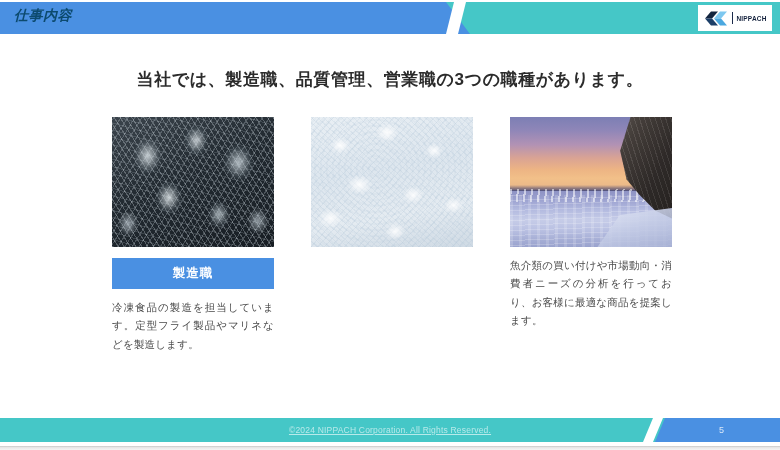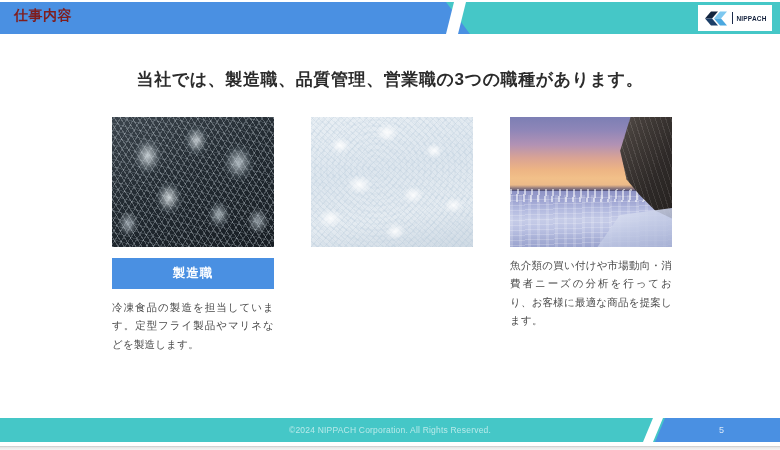--- a/index.html
+++ b/index.html
@@ -51,23 +51,24 @@
     height: 32px;
     background: #ffffff;
     clip-path: polygon(8px 0, 20px 0, 12px 32px, 0 32px);
   }
   .header-title {
     position: absolute;
     top: 7px;
     left: 14px;
     font-size: 14px;
     font-weight: bold;
-    color: #7f1d1d;
+    color: #0c4a6e;
     letter-spacing: 0.5px;
     z-index: 5;
+    font-style: italic;
   }
 
   
   .logo-box {
     position: absolute;
     top: 5px;
     right: 8px;
     width: 74px;
     height: 26px;
     background: #ffffff;
@@ -260,20 +261,21 @@
     top: 0; left: 0;
     width: 780px;
     height: 24px;
     display: flex;
     align-items: center;
     justify-content: center;
     font-size: 8.5px;
     color: rgba(255,255,255,.62);
     letter-spacing: 0.2px;
     z-index: 4;
+    text-decoration: underline;
   }
   .footer-page {
     position: absolute;
     top: 0; right: 0;
     width: 117px;
     height: 24px;
     display: flex;
     align-items: center;
     justify-content: center;
     font-size: 9px;

